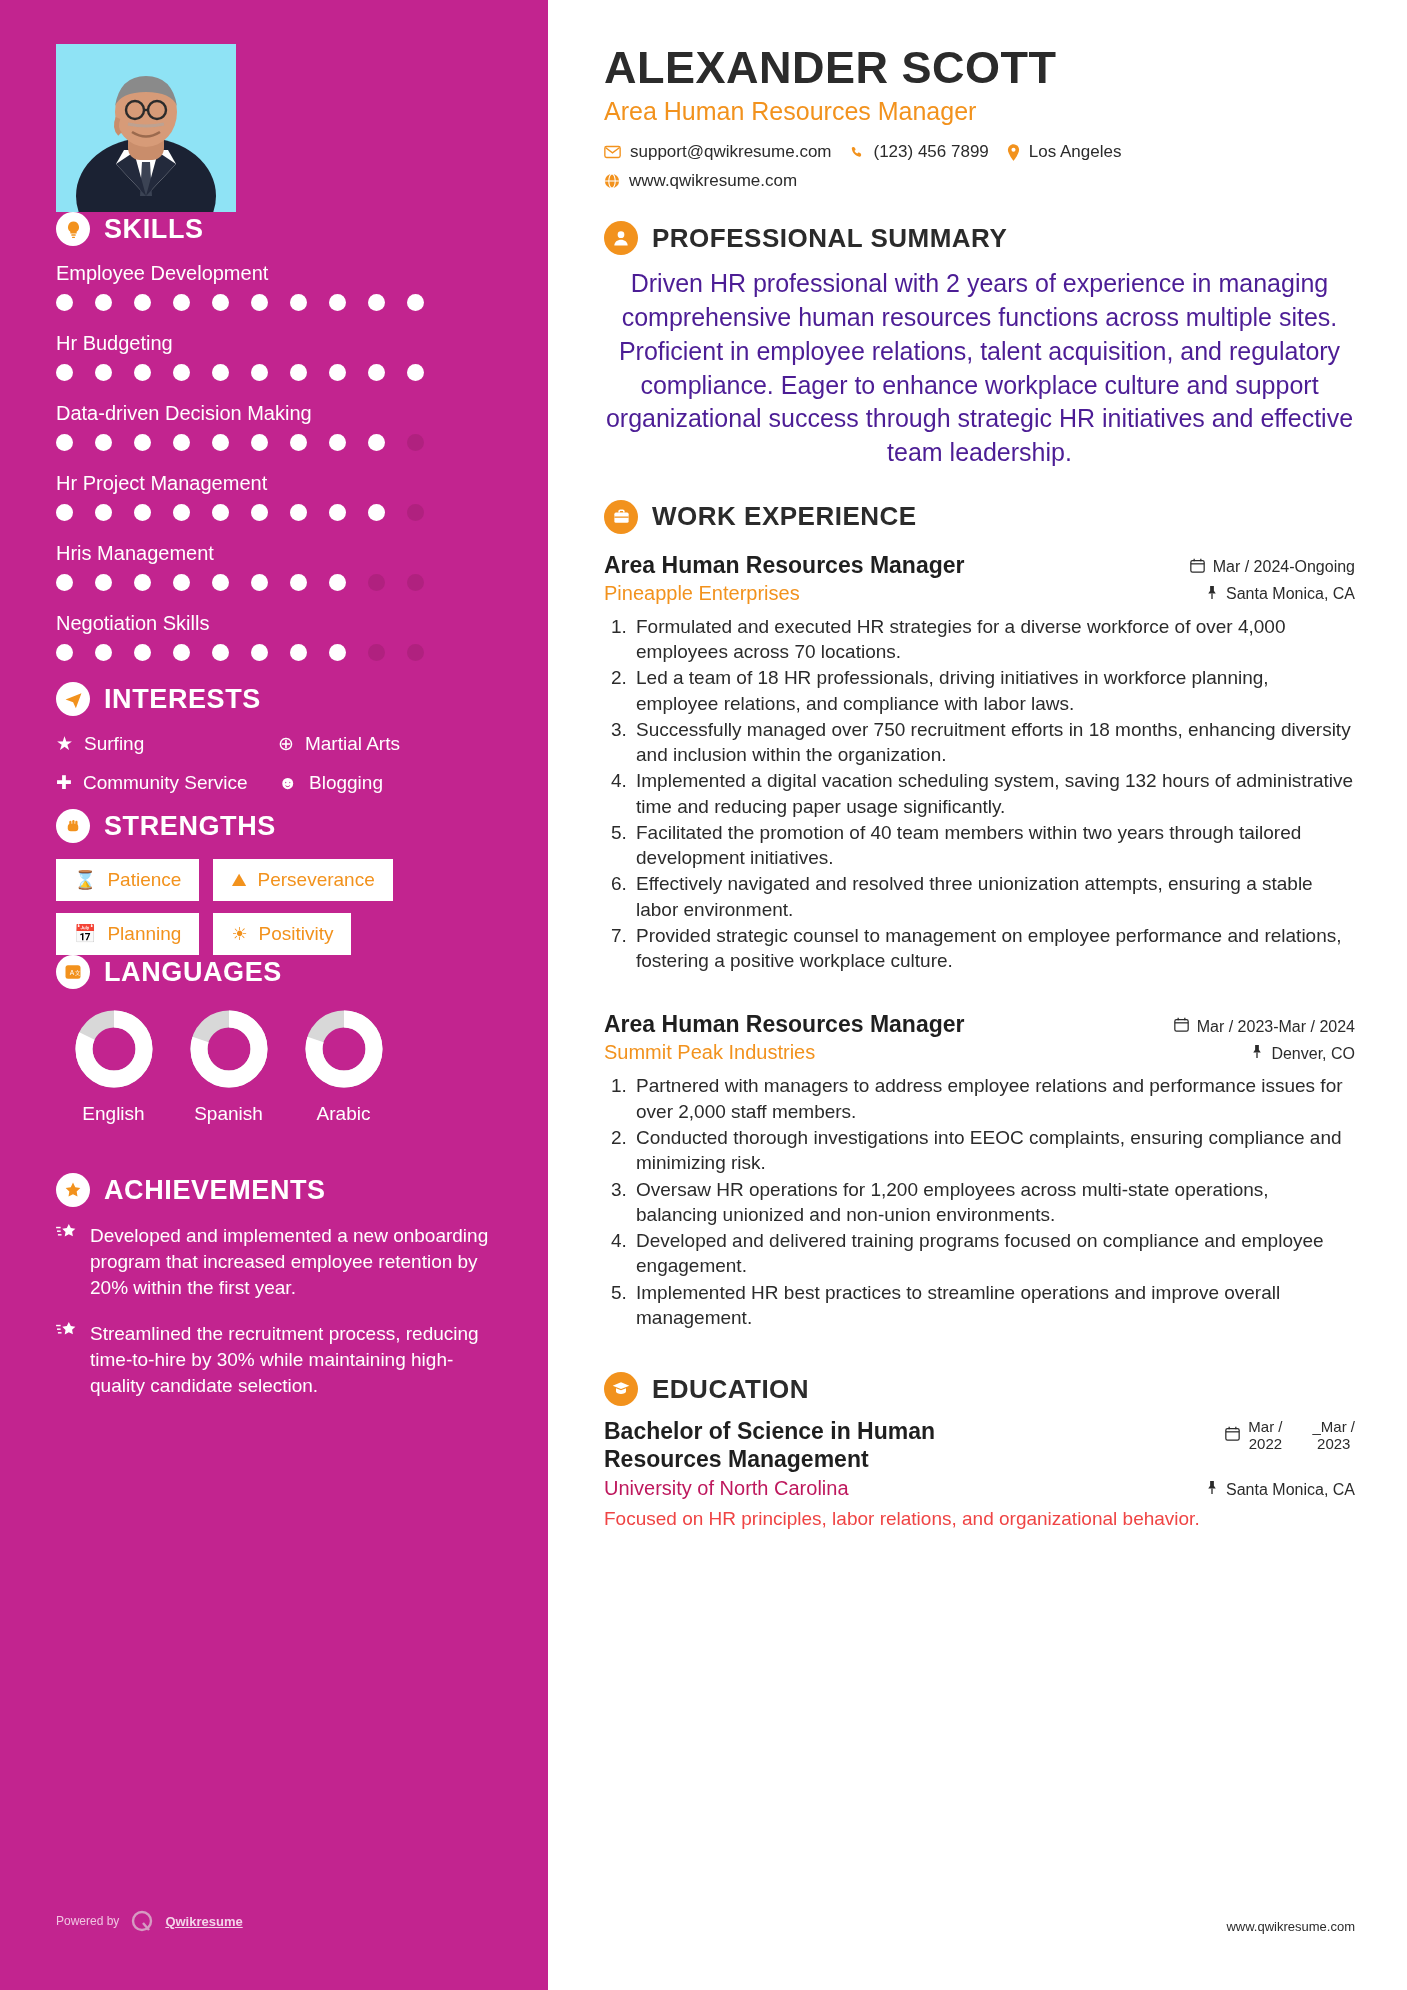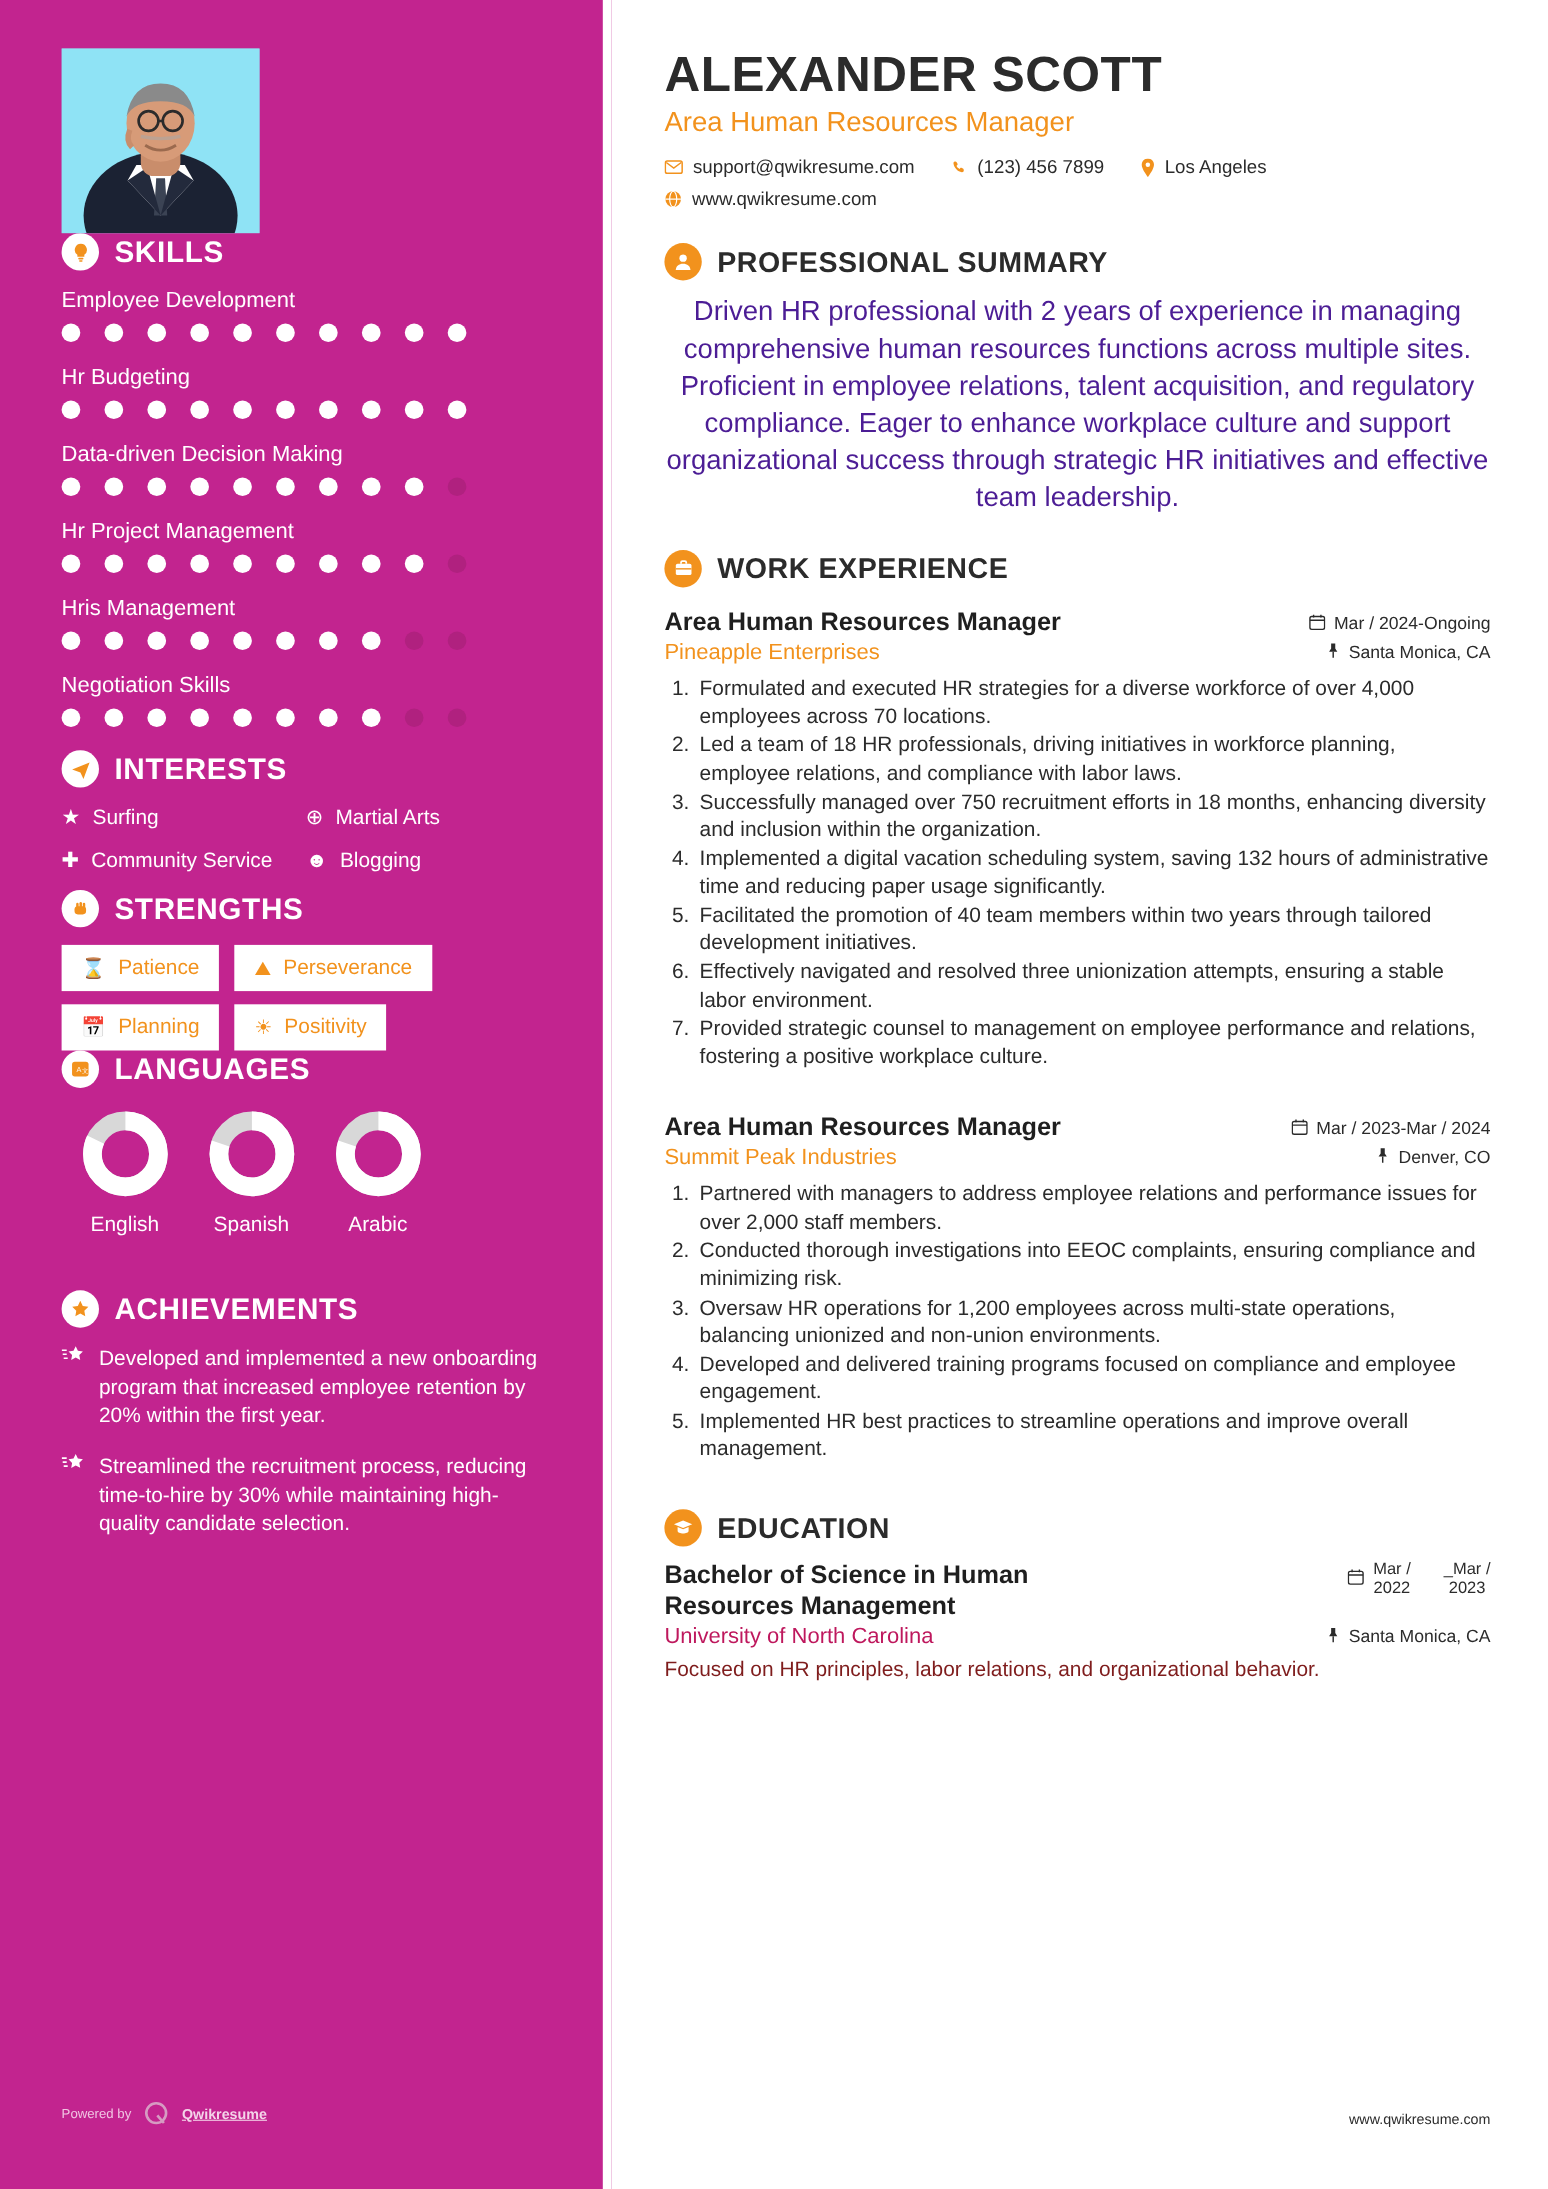--- a/index.html
+++ b/index.html
@@ -83,21 +83,21 @@
   .powered .qname{ font-size:13px; color:#f4d4e9; text-decoration:underline; font-weight:700;}
 
   
   .main{ flex:1; position:relative; padding: 44px 52px 0 48px; }
   .name{
     font-size:45px; font-weight:700; color:#2b2b2b; letter-spacing:.5px;
     line-height:1.05;
   }
   .role{ font-size:25px; color:#f2921d; margin-top:6px; font-weight:400;}
   .contacts{ margin-top:16px; }
-  .crow{ display:flex; align-items:center; flex-wrap:wrap; gap:0 15px; margin-bottom:9px;}
+  .crow{ display:flex; align-items:center; flex-wrap:wrap; gap:0 0; margin-bottom:9px;}
   .citem{ display:flex; align-items:center; gap:9px; margin-right:18px;}
   .cicon{ color:#f2921d; font-size:16px; display:flex; align-items:center;}
   .ctext{ font-size:17px; color:#2b2b2b; }
 
   .msec-head{ display:flex; align-items:center; gap:14px; margin-top:30px; margin-bottom:12px;}
   .msec-badge{
     width:34px;height:34px;border-radius:50%;background:#f2921d;color:#fff;
     display:flex;align-items:center;justify-content:center;flex:0 0 34px;font-size:19px;
   }
   .msec-title{ font-size:26px; font-weight:700; color:#2b2b2b; letter-spacing:.5px;}
@@ -114,21 +114,21 @@
   ol.bullets{ margin:9px 0 0 28px; }
   ol.bullets li{ font-size:19px; line-height:1.33; color:#2b2b2b; margin-bottom:1px; padding-left:4px;}
 
   .edu-top{ display:flex; justify-content:space-between; align-items:flex-start; }
   .edu-title{ font-size:23px; font-weight:700; color:#1f1f1f; line-height:1.2; max-width:430px;}
   .edu-date{ display:flex; align-items:center; gap:8px; font-size:15px; color:#2b2b2b; }
   .edu-date .dparts{ display:flex; gap:30px; }
   .edu-date .dp{ text-align:center; line-height:1.15;}
   .edu-sub{ display:flex; justify-content:space-between; align-items:baseline; margin-top:4px;}
   .edu-school{ font-size:20px; color:#be185d; }
-  .edu-desc{ font-size:19px; line-height:1.35; color:#7f1d1d; margin-top:6px;}
+  .edu-desc{ font-size:19px; line-height:1.35; color:#ef4444; margin-top:6px;}
 
   .site-foot{
     position:absolute; right:52px; bottom:56px;
     font-size:13px; color:#2b2b2b;
   }
 </style>
 </head>
 <body>
 
 <div class="page">

